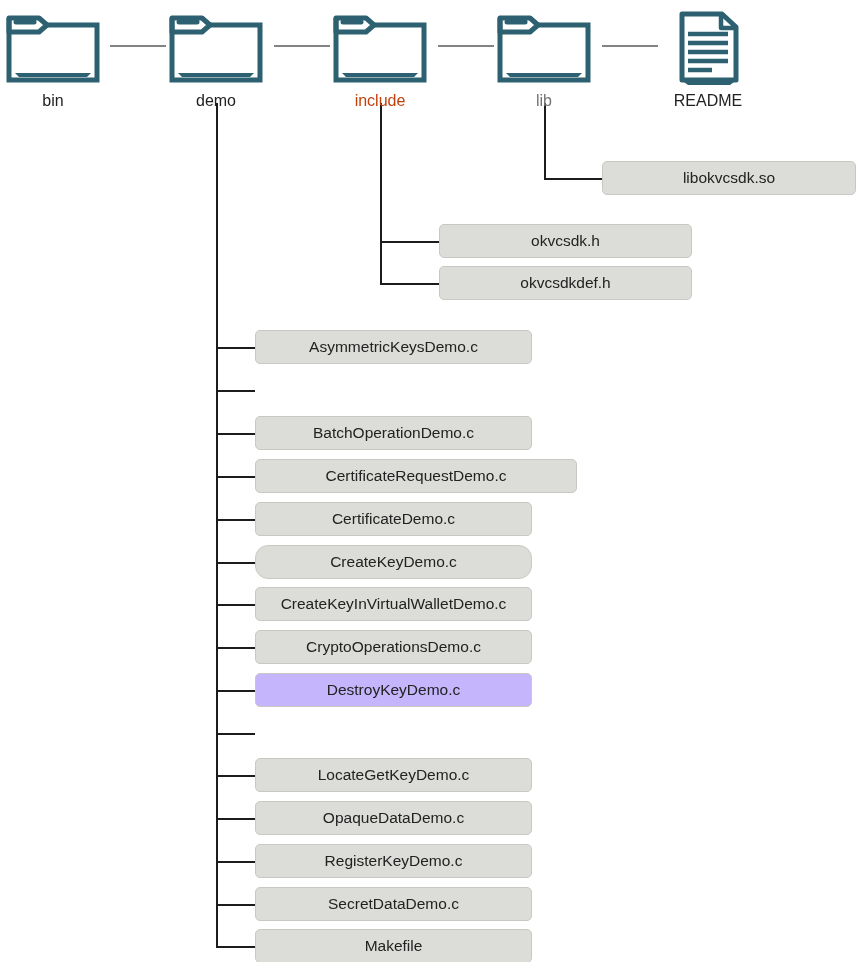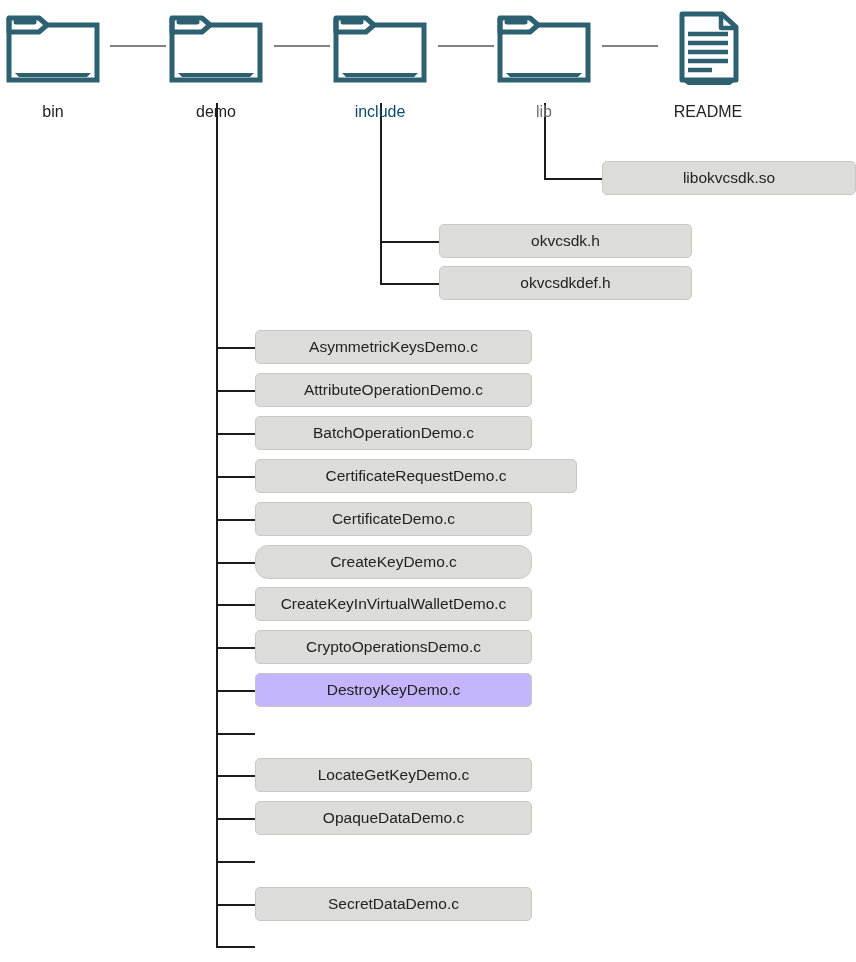--- a/index.html
+++ b/index.html
@@ -30,21 +30,21 @@
   .node .glyph {
     width: 96px;
     height: 78px;
     display: block;
   }
   .node .caption {
     display: block;
     font-size: 16px;
     color: #3d3d3d;
     line-height: 20px;
-    margin-top: 16px;
+    margin-top: 5px;
     white-space: nowrap;
   }
   
   .leafbox {
     position: absolute;
     box-sizing: border-box;
     background: #dcdcd8;
     border: 1px solid #c9c9c4;
     border-radius: 5px;
     height: 34px;
@@ -101,21 +101,21 @@
       </svg>
       <span class="caption" style="color: rgb(34, 34, 34);">demo</span>
     </div>
     <div class="node" style="left: 332px; top: 8px;">
       <svg class="glyph" viewBox="0 0 96 78" xmlns="http://www.w3.org/2000/svg">
         <path d="M4 10 H34 L42 17 L34 24 H4 Z" fill="none" stroke="#2d6070" stroke-width="5" stroke-linejoin="round"></path>
         <path d="M11 14 H29" stroke="#2d6070" stroke-width="5" stroke-linecap="round"></path>
         <path d="M4 10 V72 H92 V17 H40" fill="none" stroke="#2d6070" stroke-width="5" stroke-linejoin="miter"></path>
         <path d="M10 65 H86 L82 69 H14 Z" fill="#2d6070"></path>
       </svg>
-      <span class="caption" style="color: #0c4a6e;">include</span>
+      <span class="caption" style="color: #c2410c;">include</span>
     </div>
     <div class="node" style="left: 496px; top: 8px;">
       <svg class="glyph" viewBox="0 0 96 78" xmlns="http://www.w3.org/2000/svg">
         <path d="M4 10 H34 L42 17 L34 24 H4 Z" fill="none" stroke="#2d6070" stroke-width="5" stroke-linejoin="round"></path>
         <path d="M11 14 H29" stroke="#2d6070" stroke-width="5" stroke-linecap="round"></path>
         <path d="M4 10 V72 H92 V17 H40" fill="none" stroke="#2d6070" stroke-width="5" stroke-linejoin="miter"></path>
         <path d="M10 65 H86 L82 69 H14 Z" fill="#2d6070"></path>
       </svg>
       <span class="caption" style="color: #737373;">lib</span>
     </div>
@@ -133,38 +133,39 @@
       <span class="caption" style="color: rgb(34, 34, 34);">README</span>
     </div>
     <div class="leafbox" style="left: 602px; top: 161px; width: 254px; background: rgb(220, 220, 216); border-color: rgb(201, 201, 196); color: rgb(34, 34, 34);">libokvcsdk.so</div>
     <div class="hline" style="left: 544px; top: 178px; width: 58px; background: rgb(28, 28, 28);"></div>
     <div class="leafbox" style="left: 439px; top: 224px; width: 253px; background: rgb(220, 220, 216); border-color: rgb(201, 201, 196); color: rgb(34, 34, 34);">okvcsdk.h</div>
     <div class="hline" style="left: 380px; top: 241px; width: 59px; background: rgb(28, 28, 28);"></div>
     <div class="leafbox" style="left: 439px; top: 266px; width: 253px; background: rgb(220, 220, 216); border-color: rgb(201, 201, 196); color: rgb(34, 34, 34);">okvcsdkdef.h</div>
     <div class="hline" style="left: 380px; top: 283px; width: 59px; background: rgb(28, 28, 28);"></div>
     <div class="leafbox" style="left: 255px; top: 330px; width: 277px; background: rgb(220, 220, 216); border-color: rgb(201, 201, 196); color: rgb(34, 34, 34);">AsymmetricKeysDemo.c</div>
     <div class="hline" style="left: 216px; top: 347px; width: 39px; background: rgb(28, 28, 28);"></div>
-    <div class="leafbox" style="left: 255px; top: 373px; width: 277px; background: rgb(220, 220, 216); border-color: rgb(201, 201, 196); color: rgb(34, 34, 34);">AttributeOperationDemo.c</div>
     <div class="hline" style="left: 216px; top: 390px; width: 39px; background: rgb(28, 28, 28);"></div>
     <div class="leafbox" style="left: 255px; top: 416px; width: 277px; background: rgb(220, 220, 216); border-color: rgb(201, 201, 196); color: rgb(34, 34, 34);">BatchOperationDemo.c</div>
     <div class="hline" style="left: 216px; top: 433px; width: 39px; background: rgb(28, 28, 28);"></div>
     <div class="leafbox" style="left: 255px; top: 459px; width: 322px; background: rgb(220, 220, 216); border-color: rgb(201, 201, 196); color: rgb(34, 34, 34);">CertificateRequestDemo.c</div>
     <div class="hline" style="left: 216px; top: 476px; width: 39px; background: rgb(28, 28, 28);"></div>
     <div class="leafbox" style="left: 255px; top: 502px; width: 277px; background: rgb(220, 220, 216); border-color: rgb(201, 201, 196); color: rgb(34, 34, 34);">CertificateDemo.c</div>
     <div class="hline" style="left: 216px; top: 519px; width: 39px; background: rgb(28, 28, 28);"></div>
     <div class="leafbox" style="left: 255px; top: 545px; width: 277px; background: rgb(220, 220, 216); border-color: rgb(201, 201, 196); color: rgb(34, 34, 34); border-radius: 13px;">CreateKeyDemo.c</div>
     <div class="hline" style="left: 216px; top: 562px; width: 39px; background: rgb(28, 28, 28);"></div>
     <div class="leafbox" style="left: 255px; top: 587px; width: 277px; background: rgb(220, 220, 216); border-color: rgb(201, 201, 196); color: rgb(34, 34, 34);">CreateKeyInVirtualWalletDemo.c</div>
     <div class="hline" style="left: 216px; top: 604px; width: 39px; background: rgb(28, 28, 28);"></div>
     <div class="leafbox" style="left: 255px; top: 630px; width: 277px; background: rgb(220, 220, 216); border-color: rgb(201, 201, 196); color: rgb(34, 34, 34);">CryptoOperationsDemo.c</div>
     <div class="hline" style="left: 216px; top: 647px; width: 39px; background: rgb(28, 28, 28);"></div>
     <div class="leafbox" style="left: 255px; top: 673px; width: 277px; background: #c4b5fd; border-color: rgb(201, 201, 196); color: rgb(34, 34, 34);">DestroyKeyDemo.c</div>
     <div class="hline" style="left: 216px; top: 690px; width: 39px; background: rgb(28, 28, 28);"></div>
     <div class="hline" style="left: 216px; top: 733px; width: 39px; background: rgb(28, 28, 28);"></div>
     <div class="leafbox" style="left: 255px; top: 758px; width: 277px; background: rgb(220, 220, 216); border-color: rgb(201, 201, 196); color: rgb(34, 34, 34);">LocateGetKeyDemo.c</div>
     <div class="hline" style="left: 216px; top: 775px; width: 39px; background: rgb(28, 28, 28);"></div>
     <div class="leafbox" style="left: 255px; top: 801px; width: 277px; background: rgb(220, 220, 216); border-color: rgb(201, 201, 196); color: rgb(34, 34, 34);">OpaqueDataDemo.c</div>
     <div class="hline" style="left: 216px; top: 818px; width: 39px; background: rgb(28, 28, 28);"></div>
+    <div class="leafbox" style="left: 255px; top: 844px; width: 277px; background: rgb(220, 220, 216); border-color: rgb(201, 201, 196); color: rgb(34, 34, 34);">RegisterKeyDemo.c</div>
     <div class="hline" style="left: 216px; top: 861px; width: 39px; background: rgb(28, 28, 28);"></div>
     <div class="leafbox" style="left: 255px; top: 887px; width: 277px; background: rgb(220, 220, 216); border-color: rgb(201, 201, 196); color: rgb(34, 34, 34);">SecretDataDemo.c</div>
     <div class="hline" style="left: 216px; top: 904px; width: 39px; background: rgb(28, 28, 28);"></div>
+    <div class="leafbox" style="left: 255px; top: 929px; width: 277px; background: rgb(220, 220, 216); border-color: rgb(201, 201, 196); color: rgb(34, 34, 34);">Makefile</div>
     <div class="hline" style="left: 216px; top: 946px; width: 39px; background: rgb(28, 28, 28);"></div>
   </div>
 
 </body></html>

